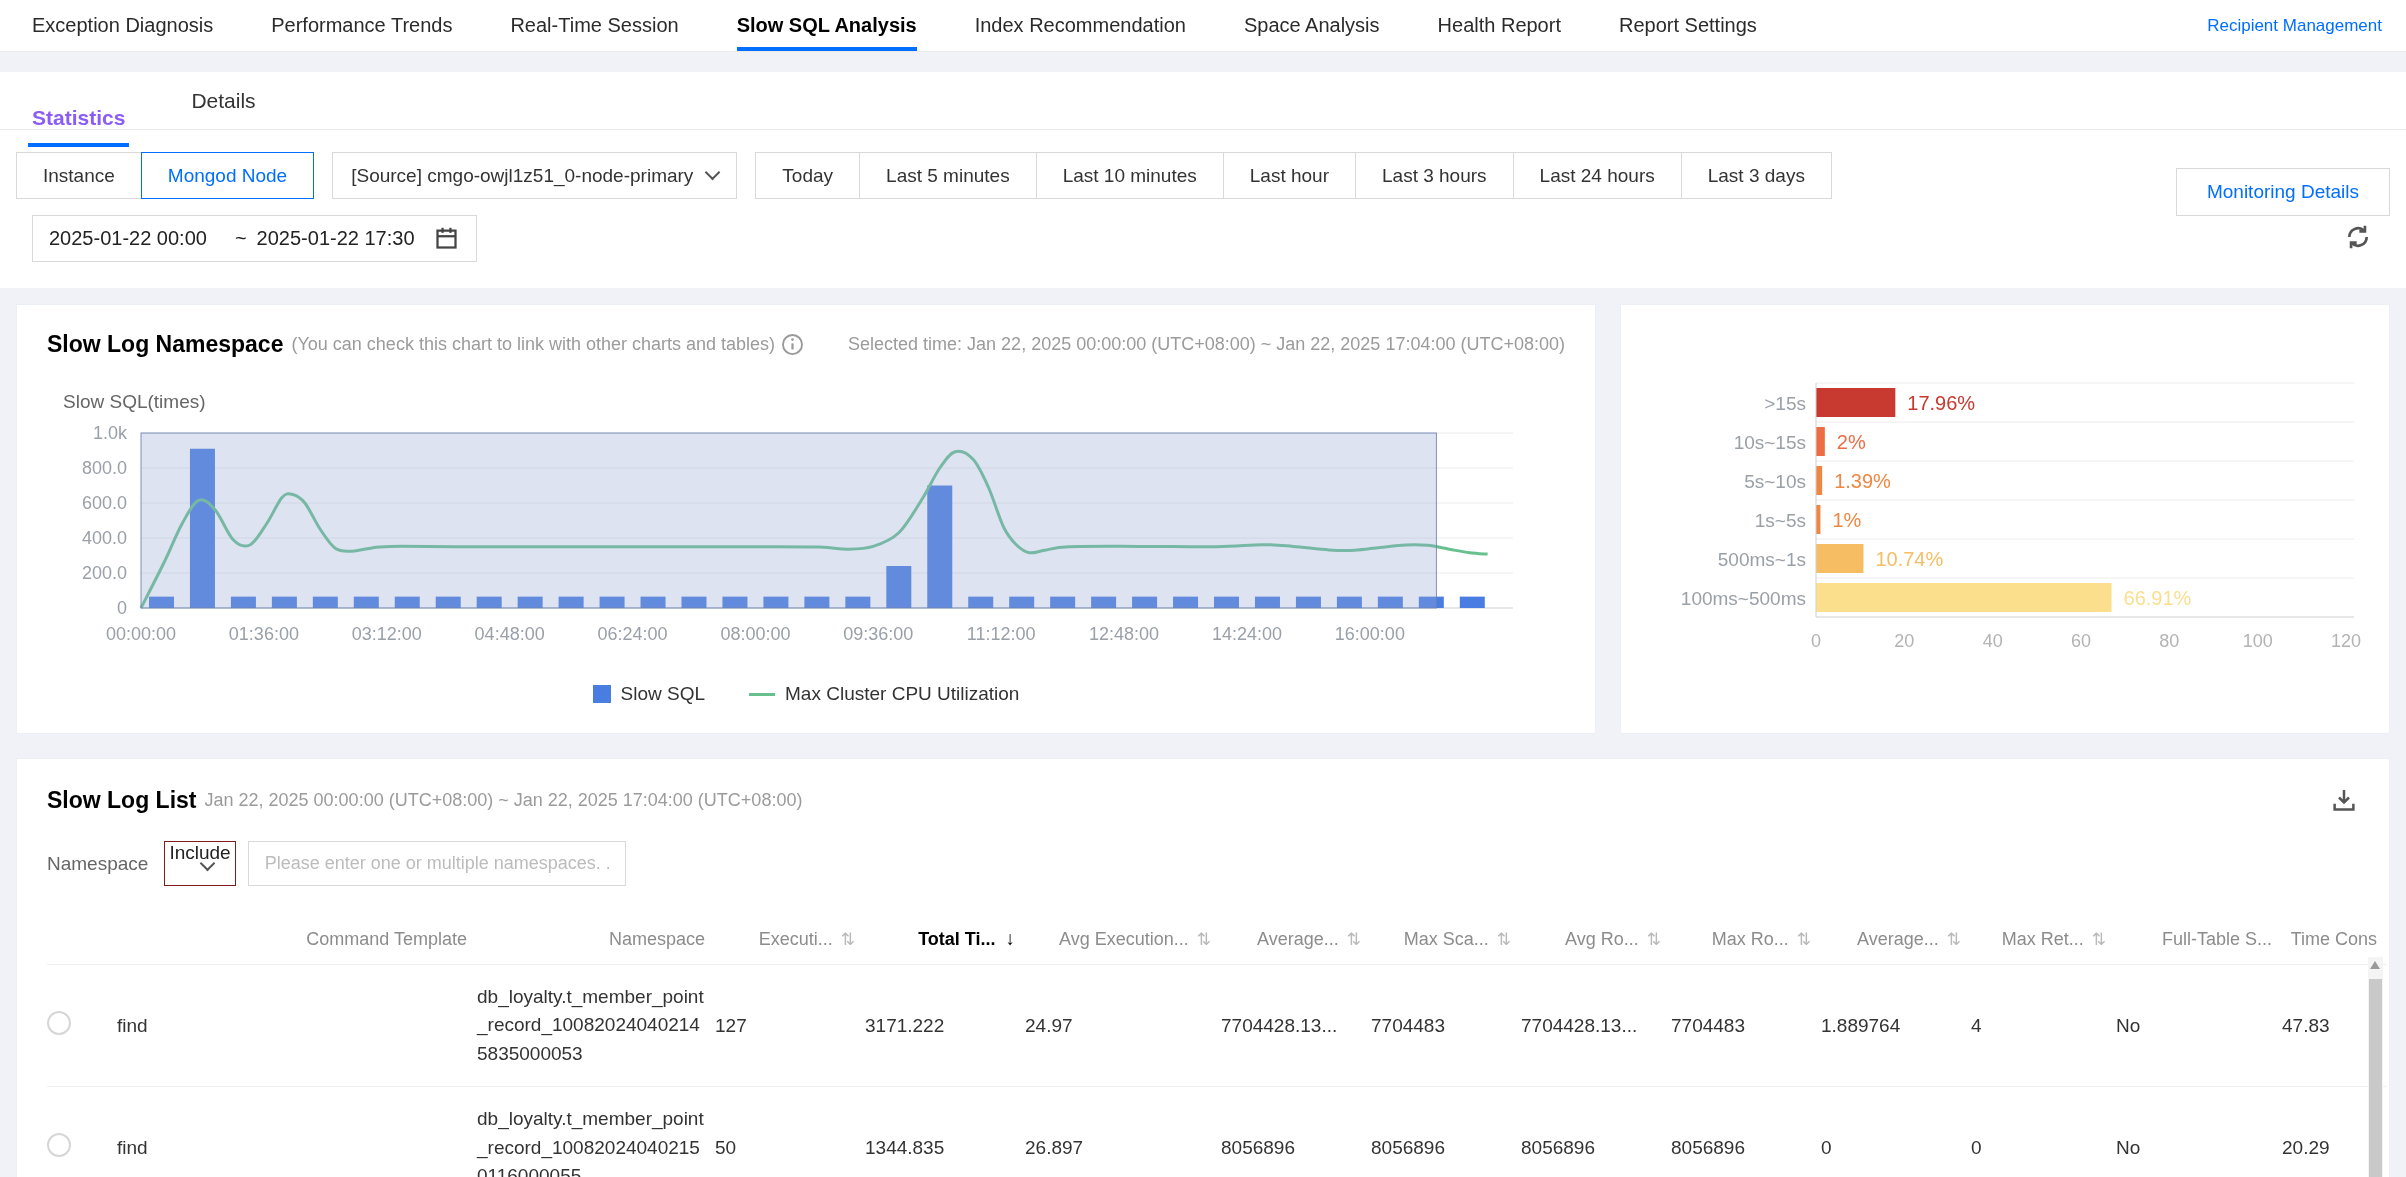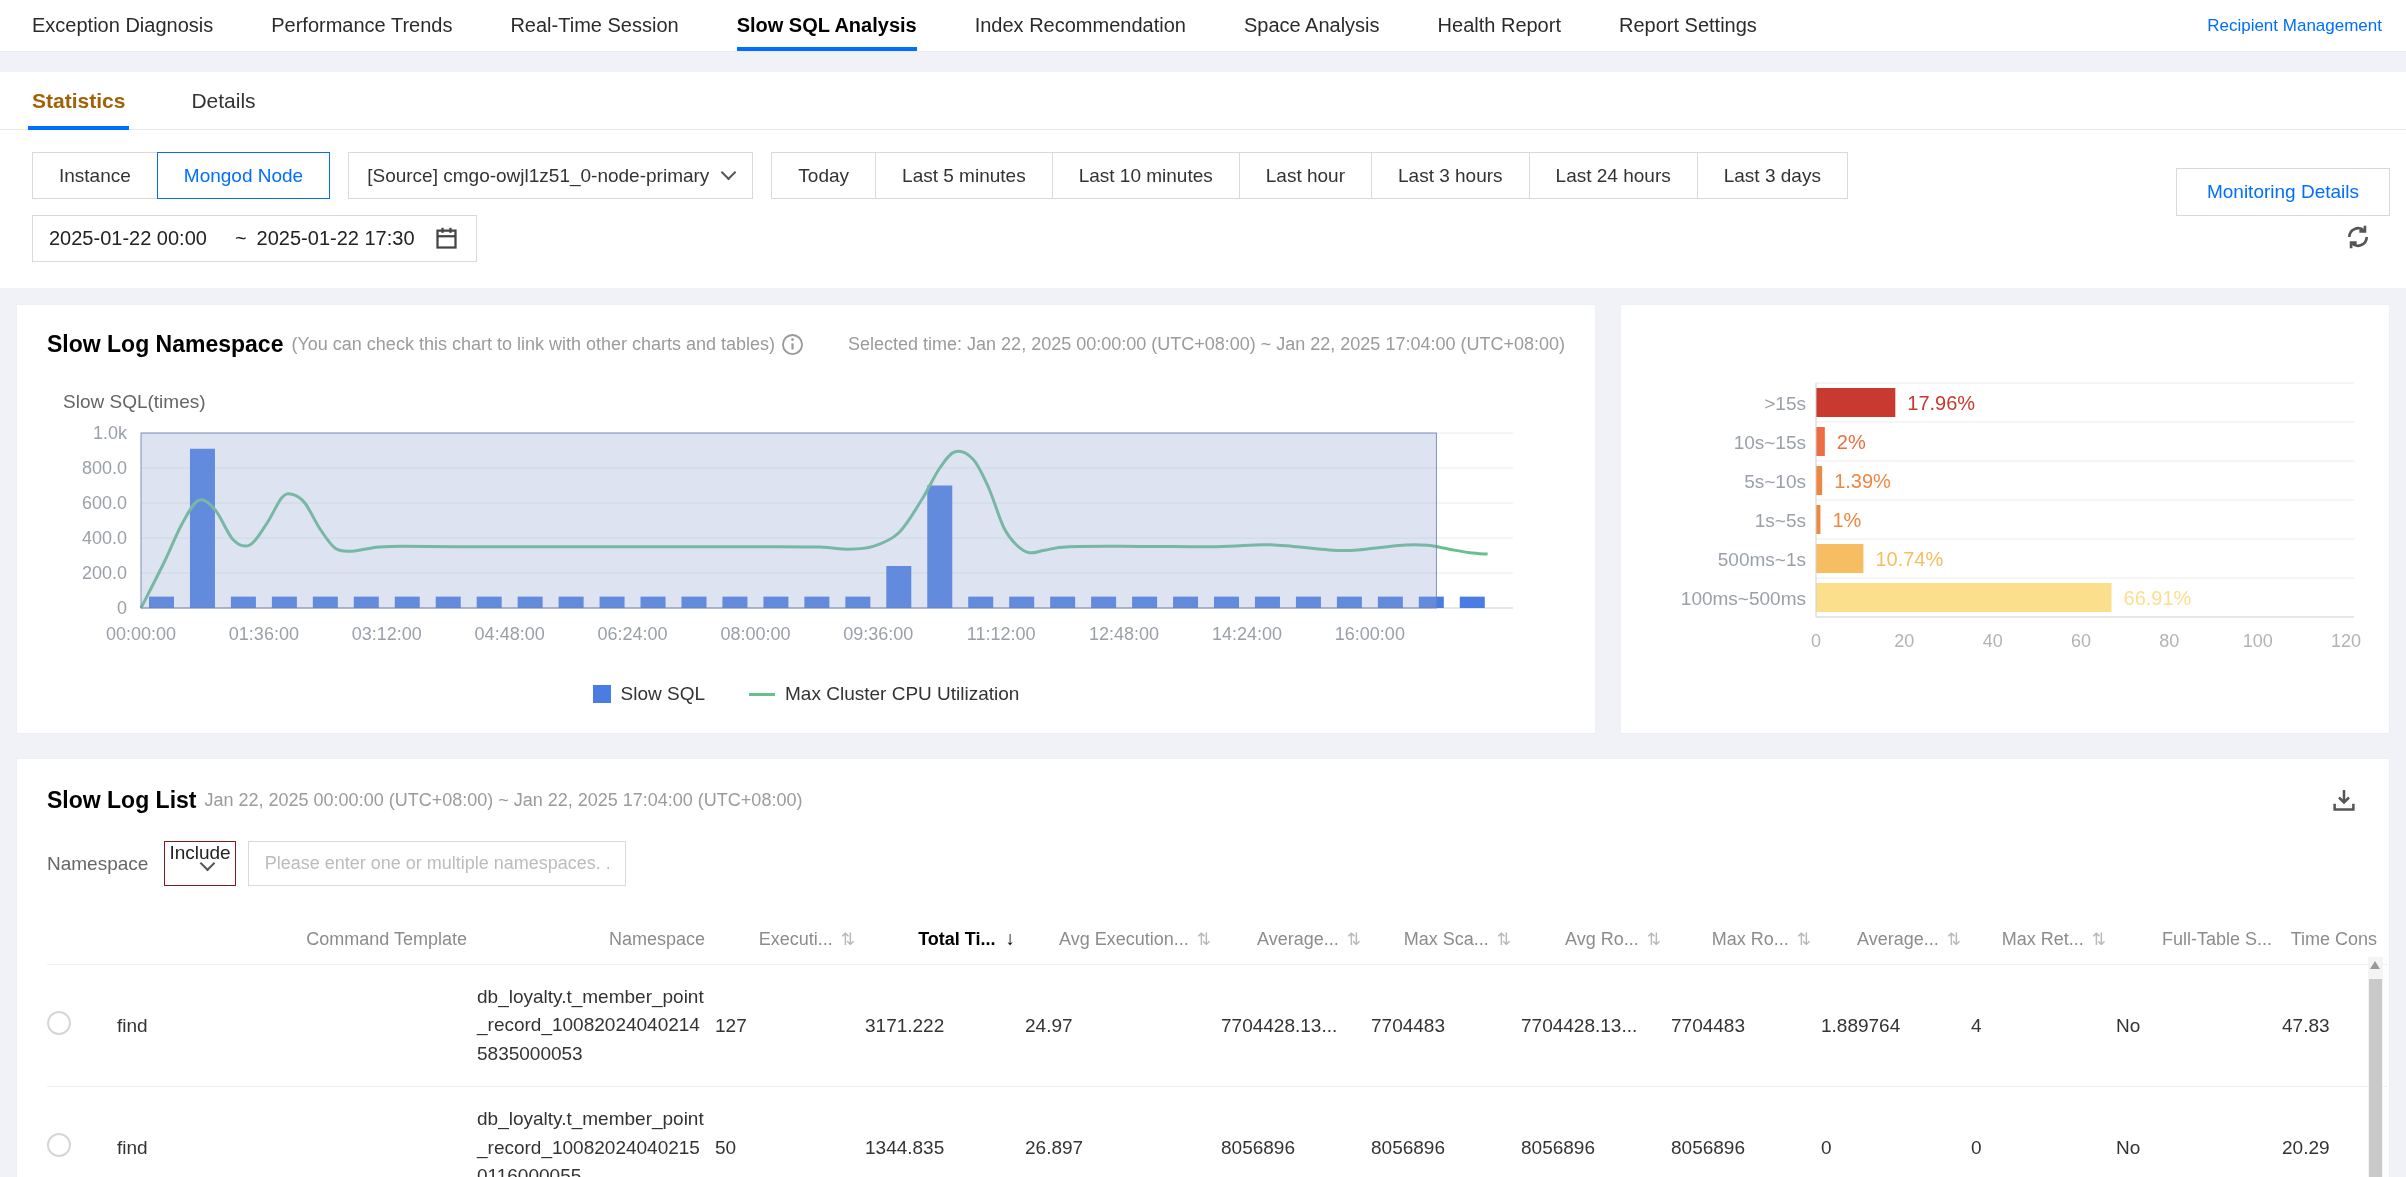--- a/index.html
+++ b/index.html
@@ -15,25 +15,25 @@
   .nav-tab.active { font-weight:bold; color:#000; }
   .nav-tab.active::after { content:""; position:absolute; left:0; right:0; bottom:0;
     height:4px; background:#006eff; }
   .nav-right { margin-left:auto; font-size:17px; color:#006eff; cursor:pointer; }
 
   
   .toolbar { position:relative; background:#fff; margin-top:20px; padding:0 0 26px 0; }
   .subtab-row { display:flex; padding:0 32px; height:58px; border-bottom:1px solid #e9e9e9; }
   .subtab { position:relative; display:flex; align-items:center; height:100%;
     margin-right:66px; font-size:21px; color:#333; cursor:pointer; }
-  .subtab.active { font-weight:bold; color:#a16207; }
+  .subtab.active { font-weight:bold; color:#8b5cf6;margin-top:17px; }
   .subtab.active::after { content:""; position:absolute; left:-4px; right:-4px; bottom:-1px;
     height:4px; background:#006eff; }
 
-  .filter-row { display:flex; align-items:flex-start; margin:22px 32px 0 32px; }
+  .filter-row { display:flex; align-items:flex-start; margin:22px 32px 0 16px; }
   .btn { height:47px; background:#fff; border:1px solid #d9d9d9; font-size:19px; color:#333;
     display:flex; align-items:center; justify-content:center; padding:0 26px; cursor:pointer; white-space:nowrap; }
   .seg-group { display:flex; }
   .seg-group .btn + .btn { margin-left:-1px; }
   .btn.active-blue { border:1px solid #006eff; color:#006eff; position:relative; z-index:2; }
   .select-box { height:47px; border:1px solid #d9d9d9; background:#fff; display:flex; align-items:center;
     padding:0 18px; margin-left:18px; font-size:19px; color:#333; cursor:pointer; min-width:355px; }
   .chev { width:11px; height:11px; border-right:2px solid #555; border-bottom:2px solid #555;
     transform:rotate(45deg); margin-left:14px; margin-top:-6px; flex:0 0 auto; }
   .time-group { margin-left:18px; }

